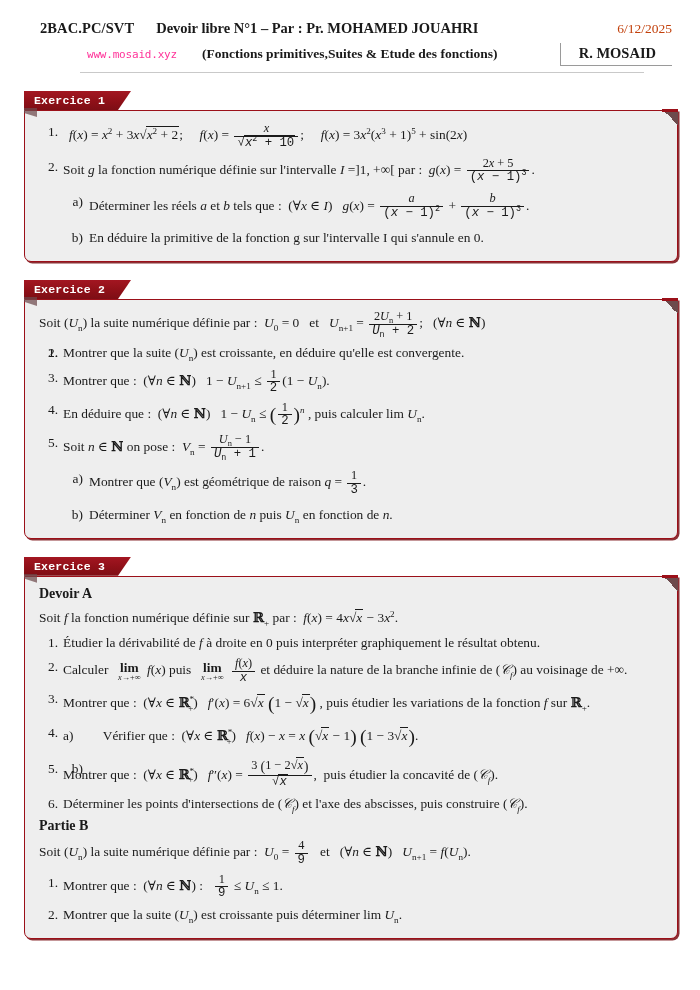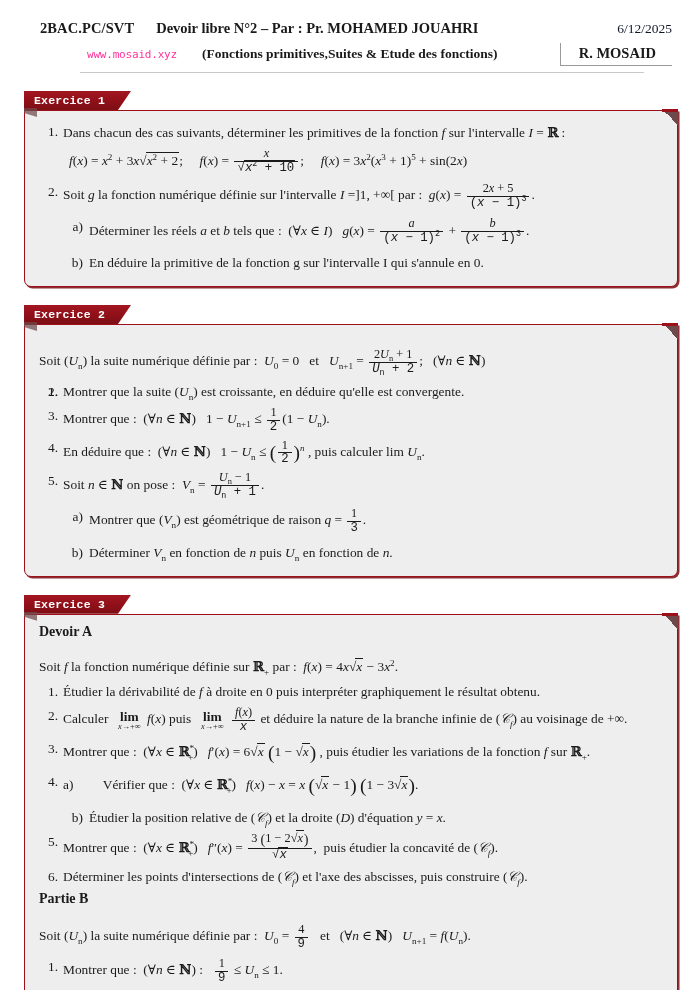--- a/index.html
+++ b/index.html
@@ -39,21 +39,21 @@
   }
   .hdr-class {
     font-weight: bold;
     letter-spacing: .1px;
   }
   .hdr-title {
     font-weight: bold;
   }
   .hdr-date {
     font-size: 13.5px;
-    color: #0f172a;
+    color: #c2410c;
     white-space: nowrap;
   }
   .hdr-row2 {
     display: flex;
     align-items: baseline;
     justify-content: space-between;
     margin-top: 9px;
     font-size: 13.5px;
   }
   .hdr-row2-inner {
@@ -175,21 +175,21 @@
   .sub > .num {
     position: absolute;
     left: 26px;
     top: 0;
     width: 18px;
     text-align: right;
   }
   .plain {
     font-size: 13.4px;
     line-height: 1.5;
-    margin: 16px 0 5px 0;
+    margin: 3px 0 5px 0;
   }
   .centerline {
     text-align: left;
     padding-left: 30px;
     margin: 4px 0 6px 0;
     font-size: 13.4px;
   }
   .partie {
     font-weight: bold;
     font-size: 14px;
@@ -234,21 +234,21 @@
 </style>
 </head>
 <body>
 
 <div class="page">
 
   <div class="header">
     <div class="hdr-row1">
       <div class="hdr-left-group">
         <span class="hdr-class">2BAC.PC/SVT</span>
-        <span class="hdr-title">Devoir libre N°2 – Par : Pr. MOHAMED JOUAHRI</span>
+        <span class="hdr-title">Devoir libre N°1 – Par : Pr. MOHAMED JOUAHRI</span>
       </div>
       <span class="hdr-date">6/12/2025</span>
     </div>
     <div class="hdr-row2">
       <div class="hdr-row2-inner">
         <span class="hdr-url">www.mosaid.xyz</span>
         <span class="hdr-subject">(Fonctions primitives,Suites &amp; Etude des fonctions)</span>
       </div>
       <span class="author-box">R. MOSAID</span>
     </div>
@@ -257,21 +257,20 @@
 
   <div class="exercise">
     <div class="ex-badge-wrap">
       <div class="ex-badge">Exercice 1</div>
       <div class="ex-badge-shadow"></div>
     </div>
     <div class="ex-box">
 
       <div class="qitem">
         <span class="num">1.</span>
-        <span>Dans chacun des cas suivants, déterminer les primitives de la fonction <span class="mi">f</span> sur l'intervalle <span class="mi">I</span> = <span class="bb">ℝ</span> :</span>
       </div>
 
       <div class="centerline">
         <span><span class="mi">f</span>(<span class="mi">x</span>) = <span class="mi">x</span><sup class="e">2</sup> + 3<span class="mi">x</span><span class="rad"><span class="sign">√</span><span class="arg"><span class="mi">x</span><sup class="e">2</sup> + 2</span></span>;</span>
         &nbsp;&nbsp;&nbsp;
         <span><span class="mi">f</span>(<span class="mi">x</span>) = <span class="frac"><span class="n"><span class="mi">x</span></span><span class="d"><span class="rad"><span class="sign">√</span><span class="arg"><span class="mi">x</span><sup class="e">2</sup> + 10</span></span></span></span>;</span>
         &nbsp;&nbsp;&nbsp;
         <span><span class="mi">f</span>(<span class="mi">x</span>) = 3<span class="mi">x</span><sup class="e">2</sup>(<span class="mi">x</span><sup class="e">3</sup> + 1)<sup class="e">5</sup> + sin(2<span class="mi">x</span>)</span>
       </div>
 
@@ -369,21 +368,20 @@
         <span>Montrer que :&nbsp; (∀<span class="mi">x</span> ∈ <span class="bb">ℝ</span><sup class="e">*</sup><sub class="e" style="margin-left:-6px">+</sub>)&nbsp;&nbsp; <span class="mi">f</span>′(<span class="mi">x</span>) = 6<span class="rad"><span class="sign">√</span><span class="arg"><span class="mi">x</span></span></span> <span class="paren-big">(</span>1 − <span class="rad"><span class="sign">√</span><span class="arg"><span class="mi">x</span></span></span><span class="paren-big">)</span> , puis étudier les variations de la fonction <span class="mi">f</span> sur <span class="bb">ℝ</span><sub class="e">+</sub>.</span>
       </div>
 
       <div class="qitem" style="padding-bottom:0;">
         <span class="num">4.</span>
         <span style="padding-left:26px;"><span style="position:relative;left:-26px;">a)</span>&nbsp;Vérifier que :&nbsp; (∀<span class="mi">x</span> ∈ <span class="bb">ℝ</span><sup class="e">*</sup><sub class="e" style="margin-left:-6px">+</sub>)&nbsp;&nbsp; <span class="mi">f</span>(<span class="mi">x</span>) − <span class="mi">x</span> = <span class="mi">x</span> <span class="paren-big">(</span><span class="rad"><span class="sign">√</span><span class="arg"><span class="mi">x</span></span></span> − 1<span class="paren-big">)</span> <span class="paren-big">(</span>1 − 3<span class="rad"><span class="sign">√</span><span class="arg"><span class="mi">x</span></span></span><span class="paren-big">)</span>.</span>
       </div>
 
       <div class="sub">
         <span class="num">b)</span>
-        <span>Étudier la position relative de (<span class="script">𝒞</span><sub class="e" style="font-style:italic">f</sub>) et la droite (<span class="mi">D</span>) d'équation <span class="mi">y</span> = <span class="mi">x</span>.</span>
       </div>
 
       <div class="qitem">
         <span class="num">5.</span>
         <span>Montrer que :&nbsp; (∀<span class="mi">x</span> ∈ <span class="bb">ℝ</span><sup class="e">*</sup><sub class="e" style="margin-left:-6px">+</sub>)&nbsp;&nbsp; <span class="mi">f</span>″(<span class="mi">x</span>) = <span class="frac"><span class="n">3 <span class="paren-big" style="font-size:1.15em">(</span>1 − 2<span class="rad"><span class="sign">√</span><span class="arg"><span class="mi">x</span></span></span><span class="paren-big" style="font-size:1.15em">)</span></span><span class="d"><span class="rad"><span class="sign">√</span><span class="arg"><span class="mi">x</span></span></span></span></span>, &nbsp;puis étudier la concavité de (<span class="script">𝒞</span><sub class="e" style="font-style:italic">f</sub>).</span>
       </div>
 
       <div class="qitem">
         <span class="num">6.</span>
         <span>Déterminer les points d'intersections de (<span class="script">𝒞</span><sub class="e" style="font-style:italic">f</sub>) et l'axe des abscisses, puis construire (<span class="script">𝒞</span><sub class="e" style="font-style:italic">f</sub>).</span>

